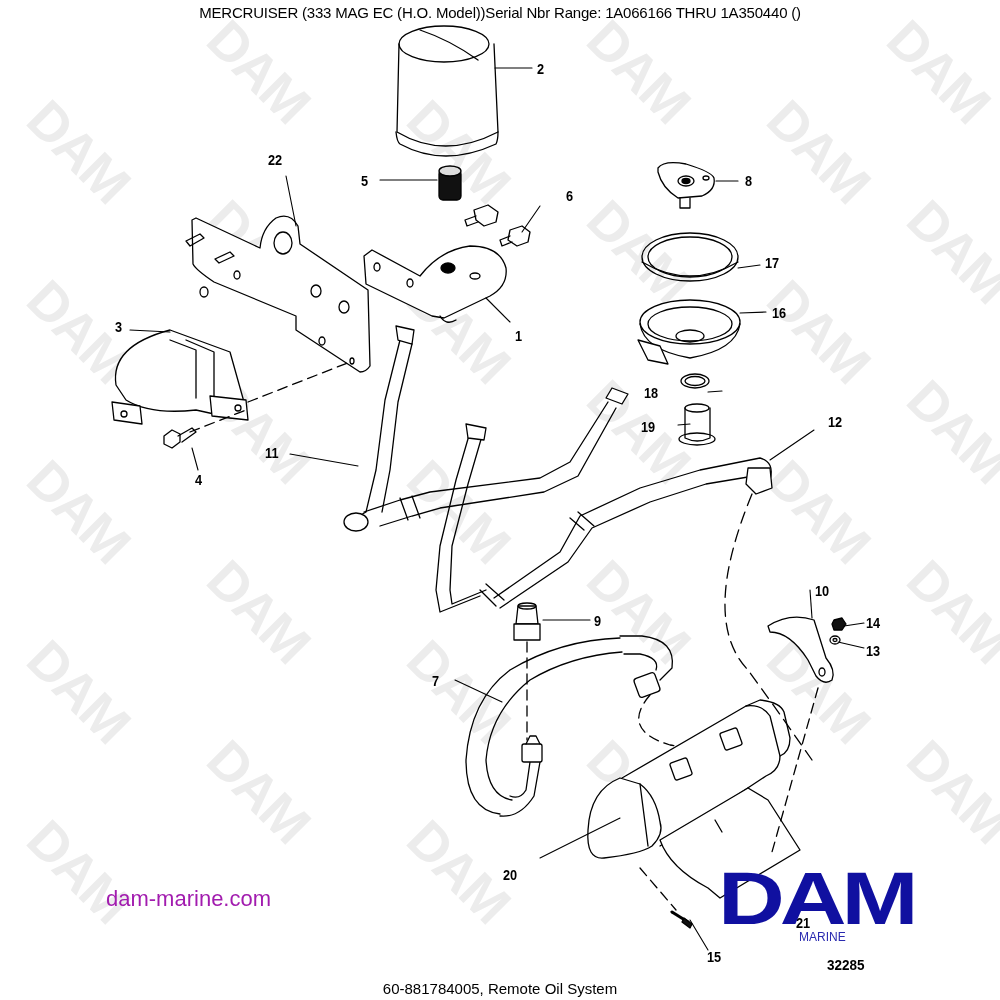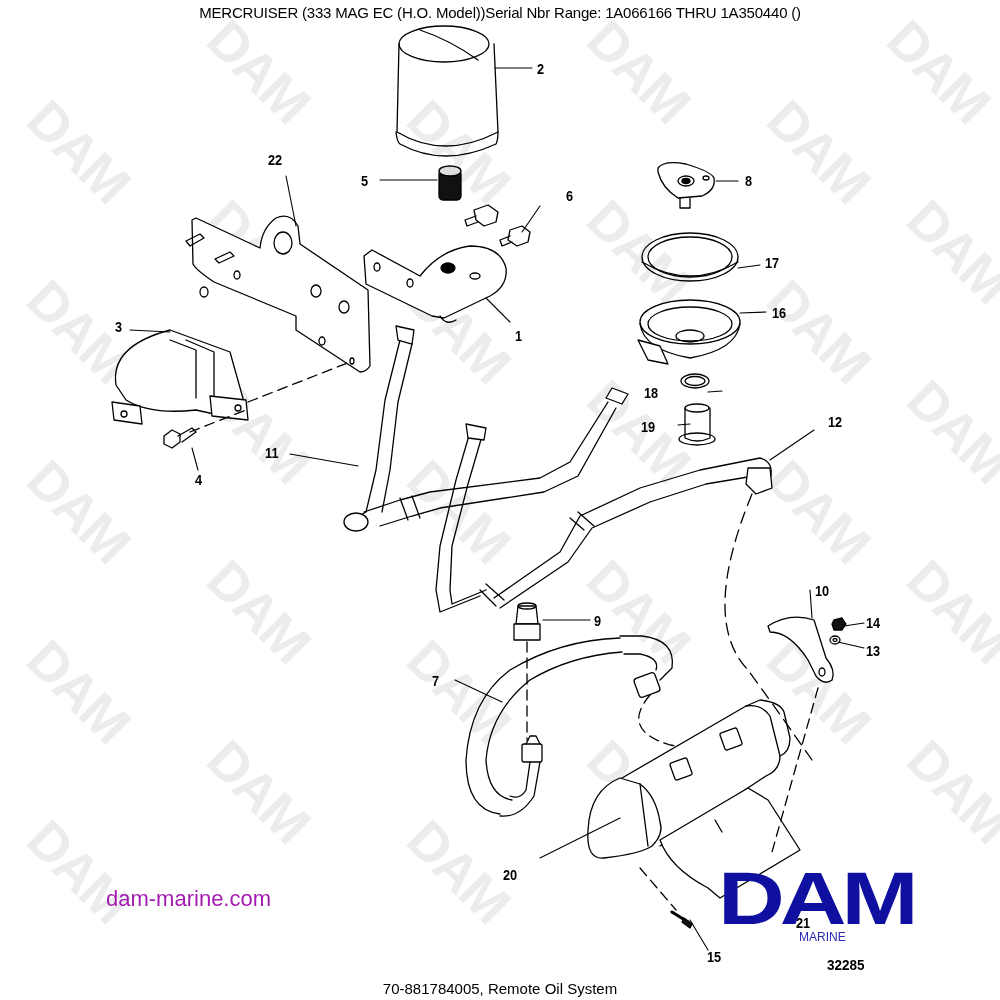--- a/index.html
+++ b/index.html
@@ -283,13 +283,13 @@
 <span class="callout" style="left:796px;top:914px">21</span>
 <span class="callout" style="left:707px;top:948px">15</span>
 
 <a class="site-link">dam-marine.com</a>
 <div class="logo">
   <span class="logo-text">DAM</span>
   <span class="logo-sub">MARINE</span>
 </div>
 <span class="drawing-number">32285</span>
 
-<div class="footer">70-881784005, Remote Oil System</div>
+<div class="footer">60-881784005, Remote Oil System</div>
 
 </body></html>

